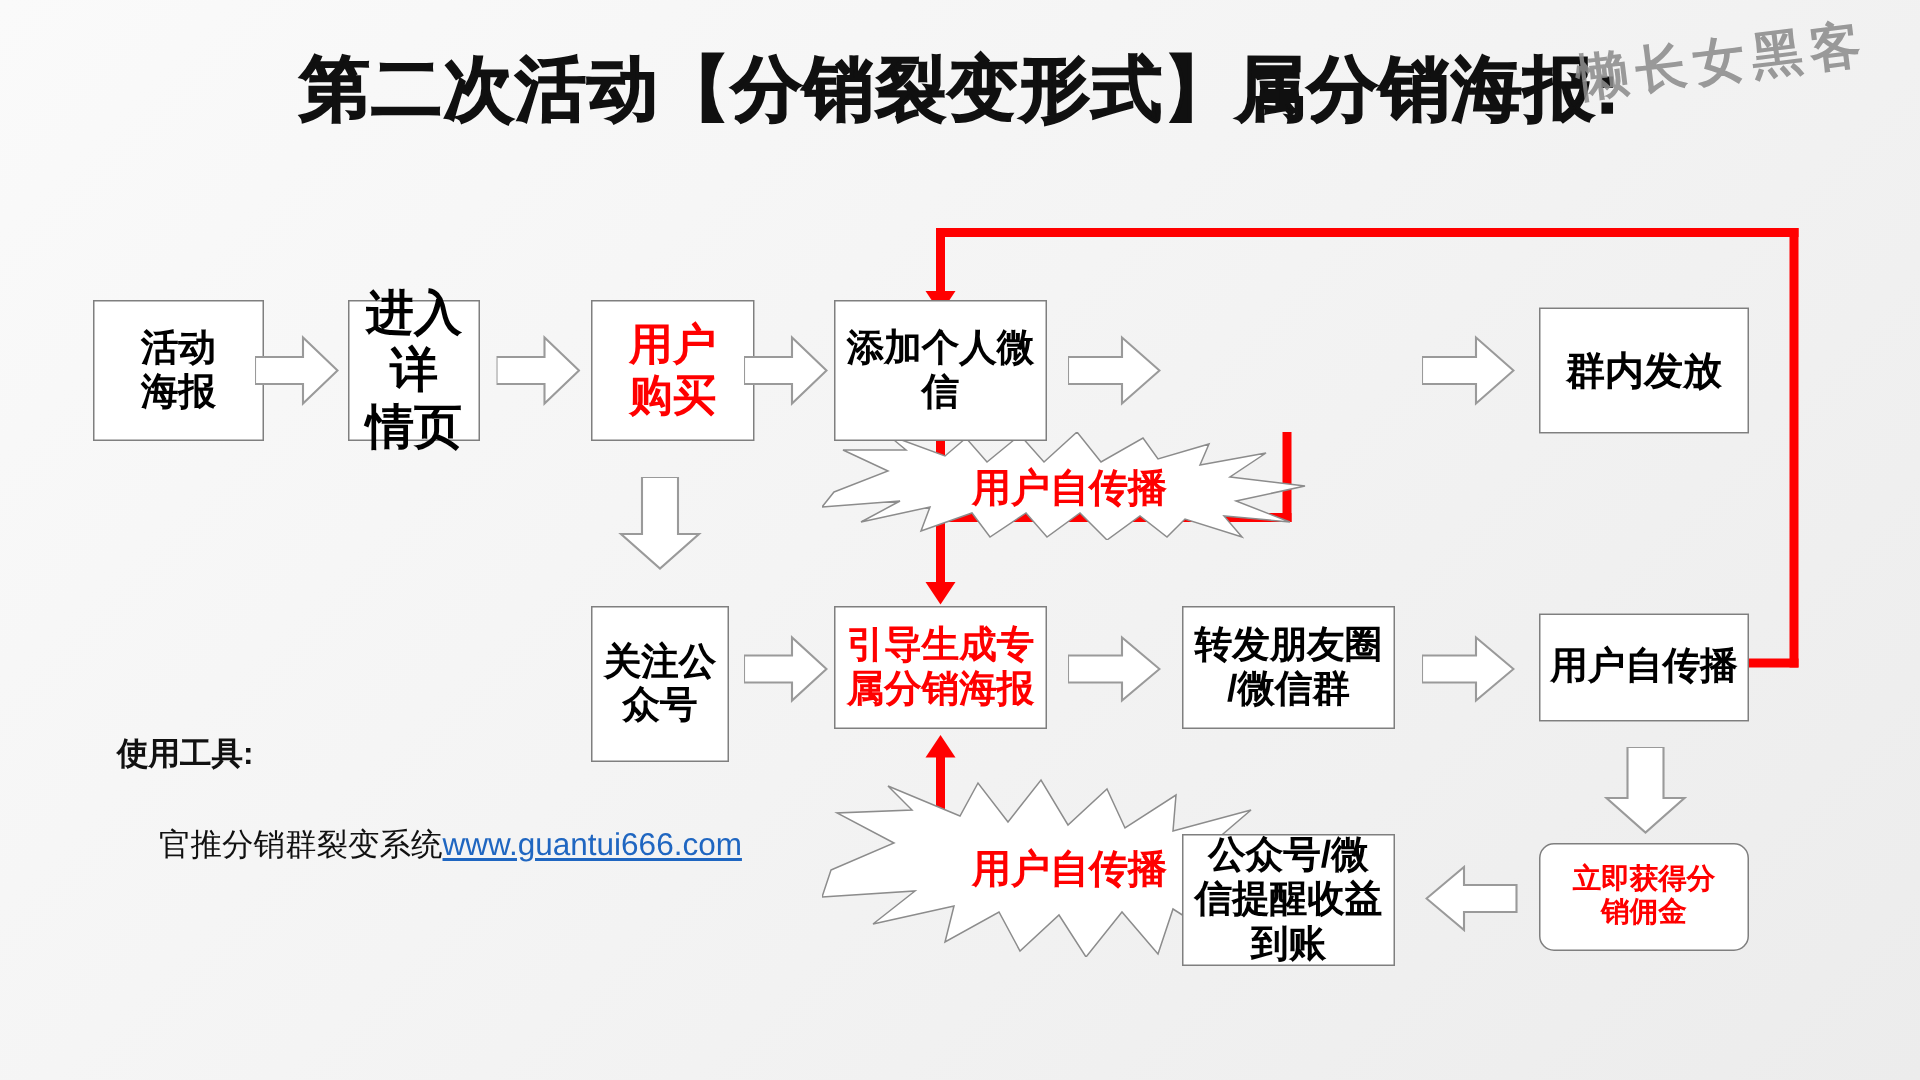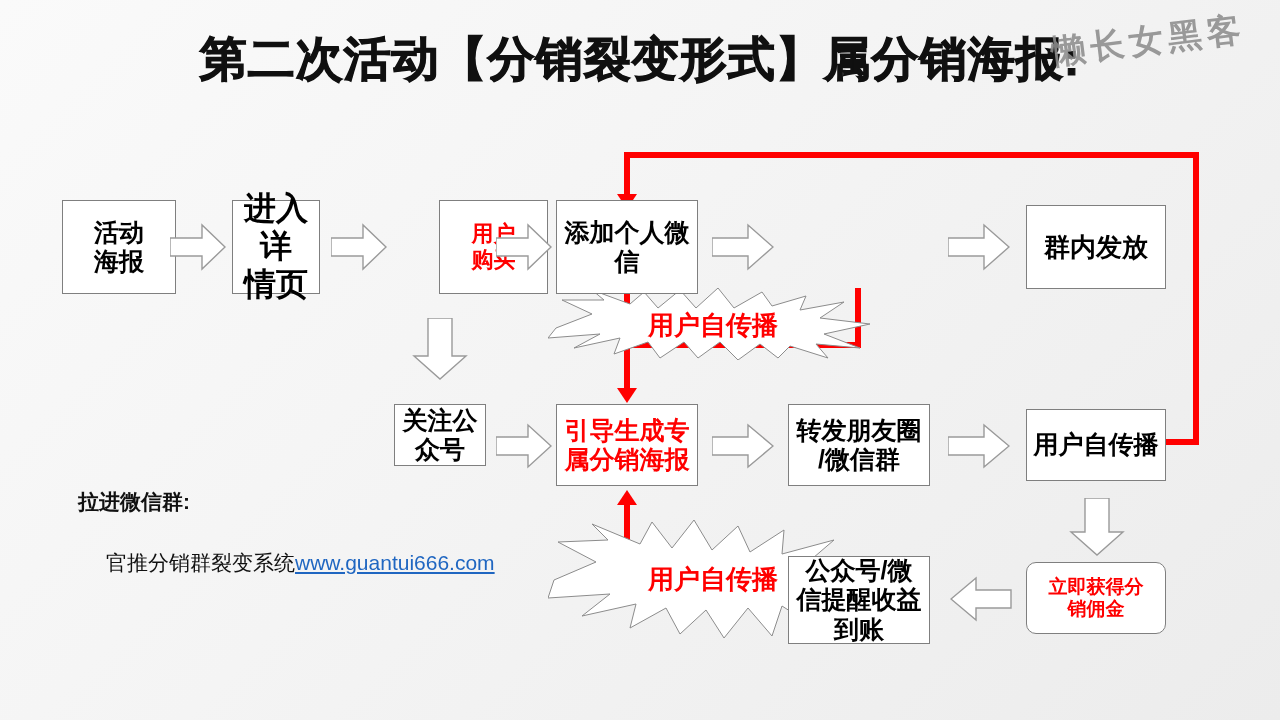--- a/index.html
+++ b/index.html
@@ -115,34 +115,34 @@
   <div class="burst-label" style="left:548px;top:562px;width:330px;font-size:26px;">用户自传播</div>
 
   <div class="box" style="left:62px;top:200px;width:114px;height:94px;font-size:25px;">
     <span>活动<br>海报</span>
   </div>
 
   <div class="box" style="left:232px;top:200px;width:88px;height:94px;font-size:32px;">
     <span>进入详<br>情页</span>
   </div>
 
-  <div class="box red" style="left:394px;top:200px;width:109px;height:94px;font-size:22px;margin-left:45px;">
+  <div class="box red" style="left:394px;top:200px;width:109px;height:94px;font-size:29px;">
     <span>用户<br>购买</span>
   </div>
 
   <div class="box" style="left:556px;top:200px;width:142px;height:94px;font-size:25px;">
     <span>添加个人微<br>信</span>
   </div>
 
 
   <div class="box" style="left:1026px;top:205px;width:140px;height:84px;font-size:26px;">
     <span>群内发放</span>
   </div>
 
-  <div class="box" style="left:394px;top:404px;width:92px;height:62px;font-size:25px;">
+  <div class="box" style="left:394px;top:404px;width:92px;height:104px;font-size:25px;">
     <span>关注公<br>众号</span>
   </div>
 
   <div class="box red" style="left:556px;top:404px;width:142px;height:82px;font-size:25px;">
     <span>引导生成专<br>属分销海报</span>
   </div>
 
   <div class="box" style="left:788px;top:404px;width:142px;height:82px;font-size:25px;">
     <span>转发朋友圈<br>/微信群</span>
   </div>
@@ -212,18 +212,18 @@
         <polygon points="17,0 41,0 41,34 55,34 29,57 3,34 17,34" fill="#ffffff" stroke="#9a9a9a" stroke-width="1.4"></polygon>
       </svg>
   </div>
 
   <div class="arrow" style="left:950px;top:574px;">
     <svg width="62" height="50" viewBox="0 0 62 50">
         <polygon points="61,16 26,16 26,4 1,25 26,46 26,34 61,34" fill="#ffffff" stroke="#9a9a9a" stroke-width="1.4"></polygon>
       </svg>
   </div>
 
-  <div class="tool-title">拉进微信群:</div>
+  <div class="tool-title">使用工具:</div>
   <div class="tool-line">
     <span>官推分销群裂变系统</span><span class="tool-link">www.guantui666.com</span>
   </div>
 
 </div>
 
 </body></html>

